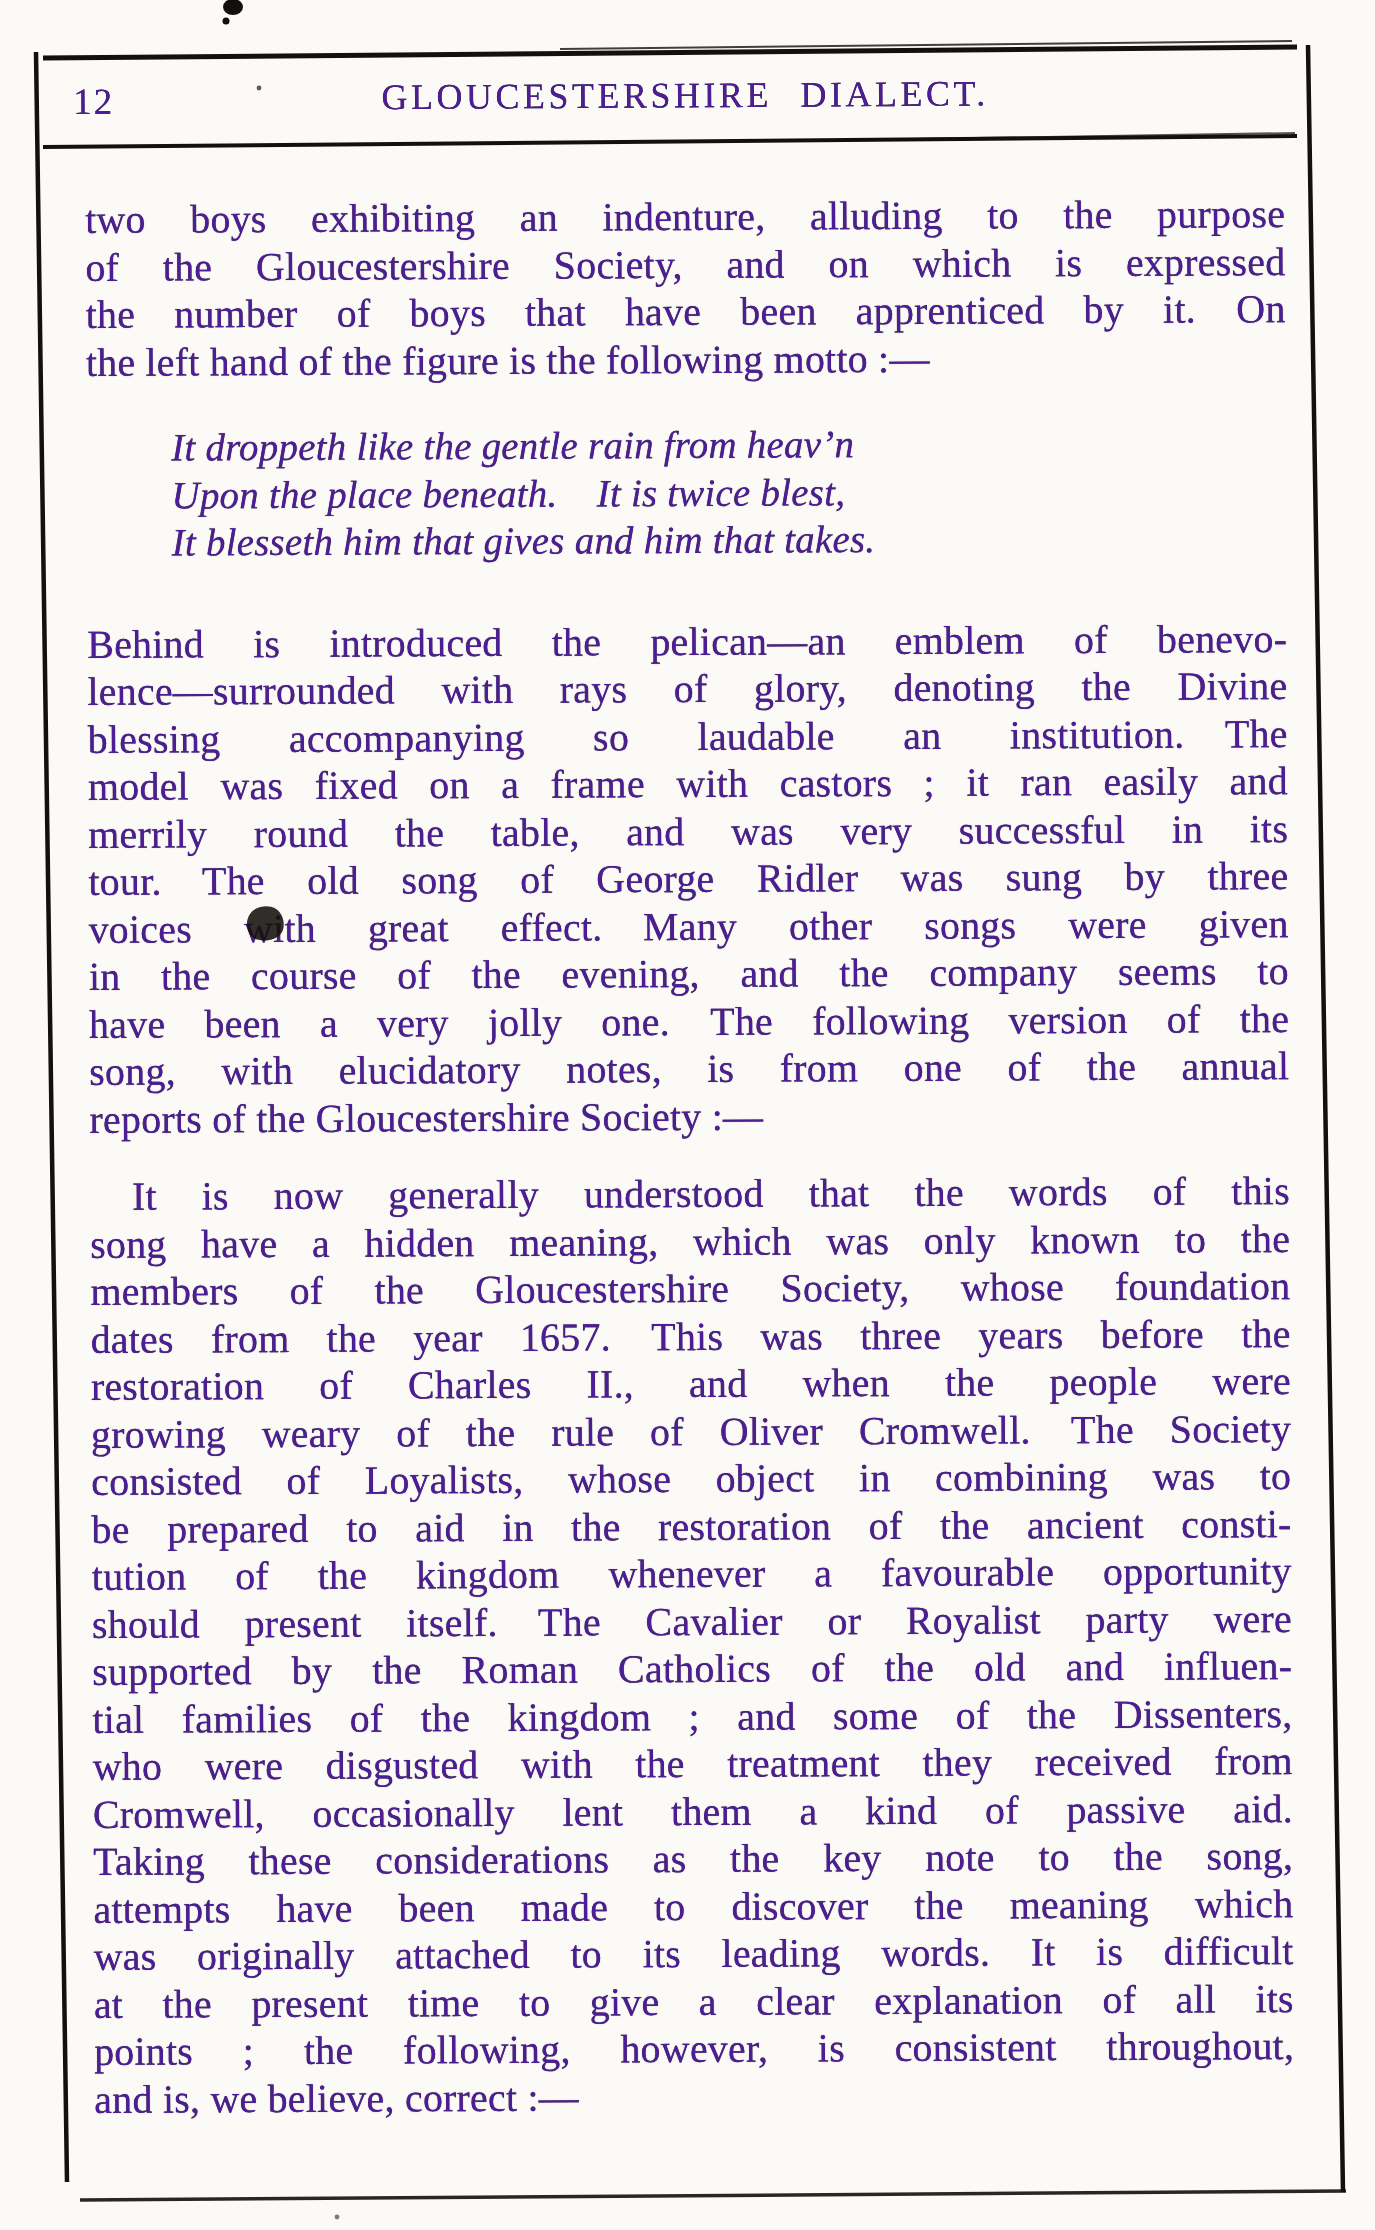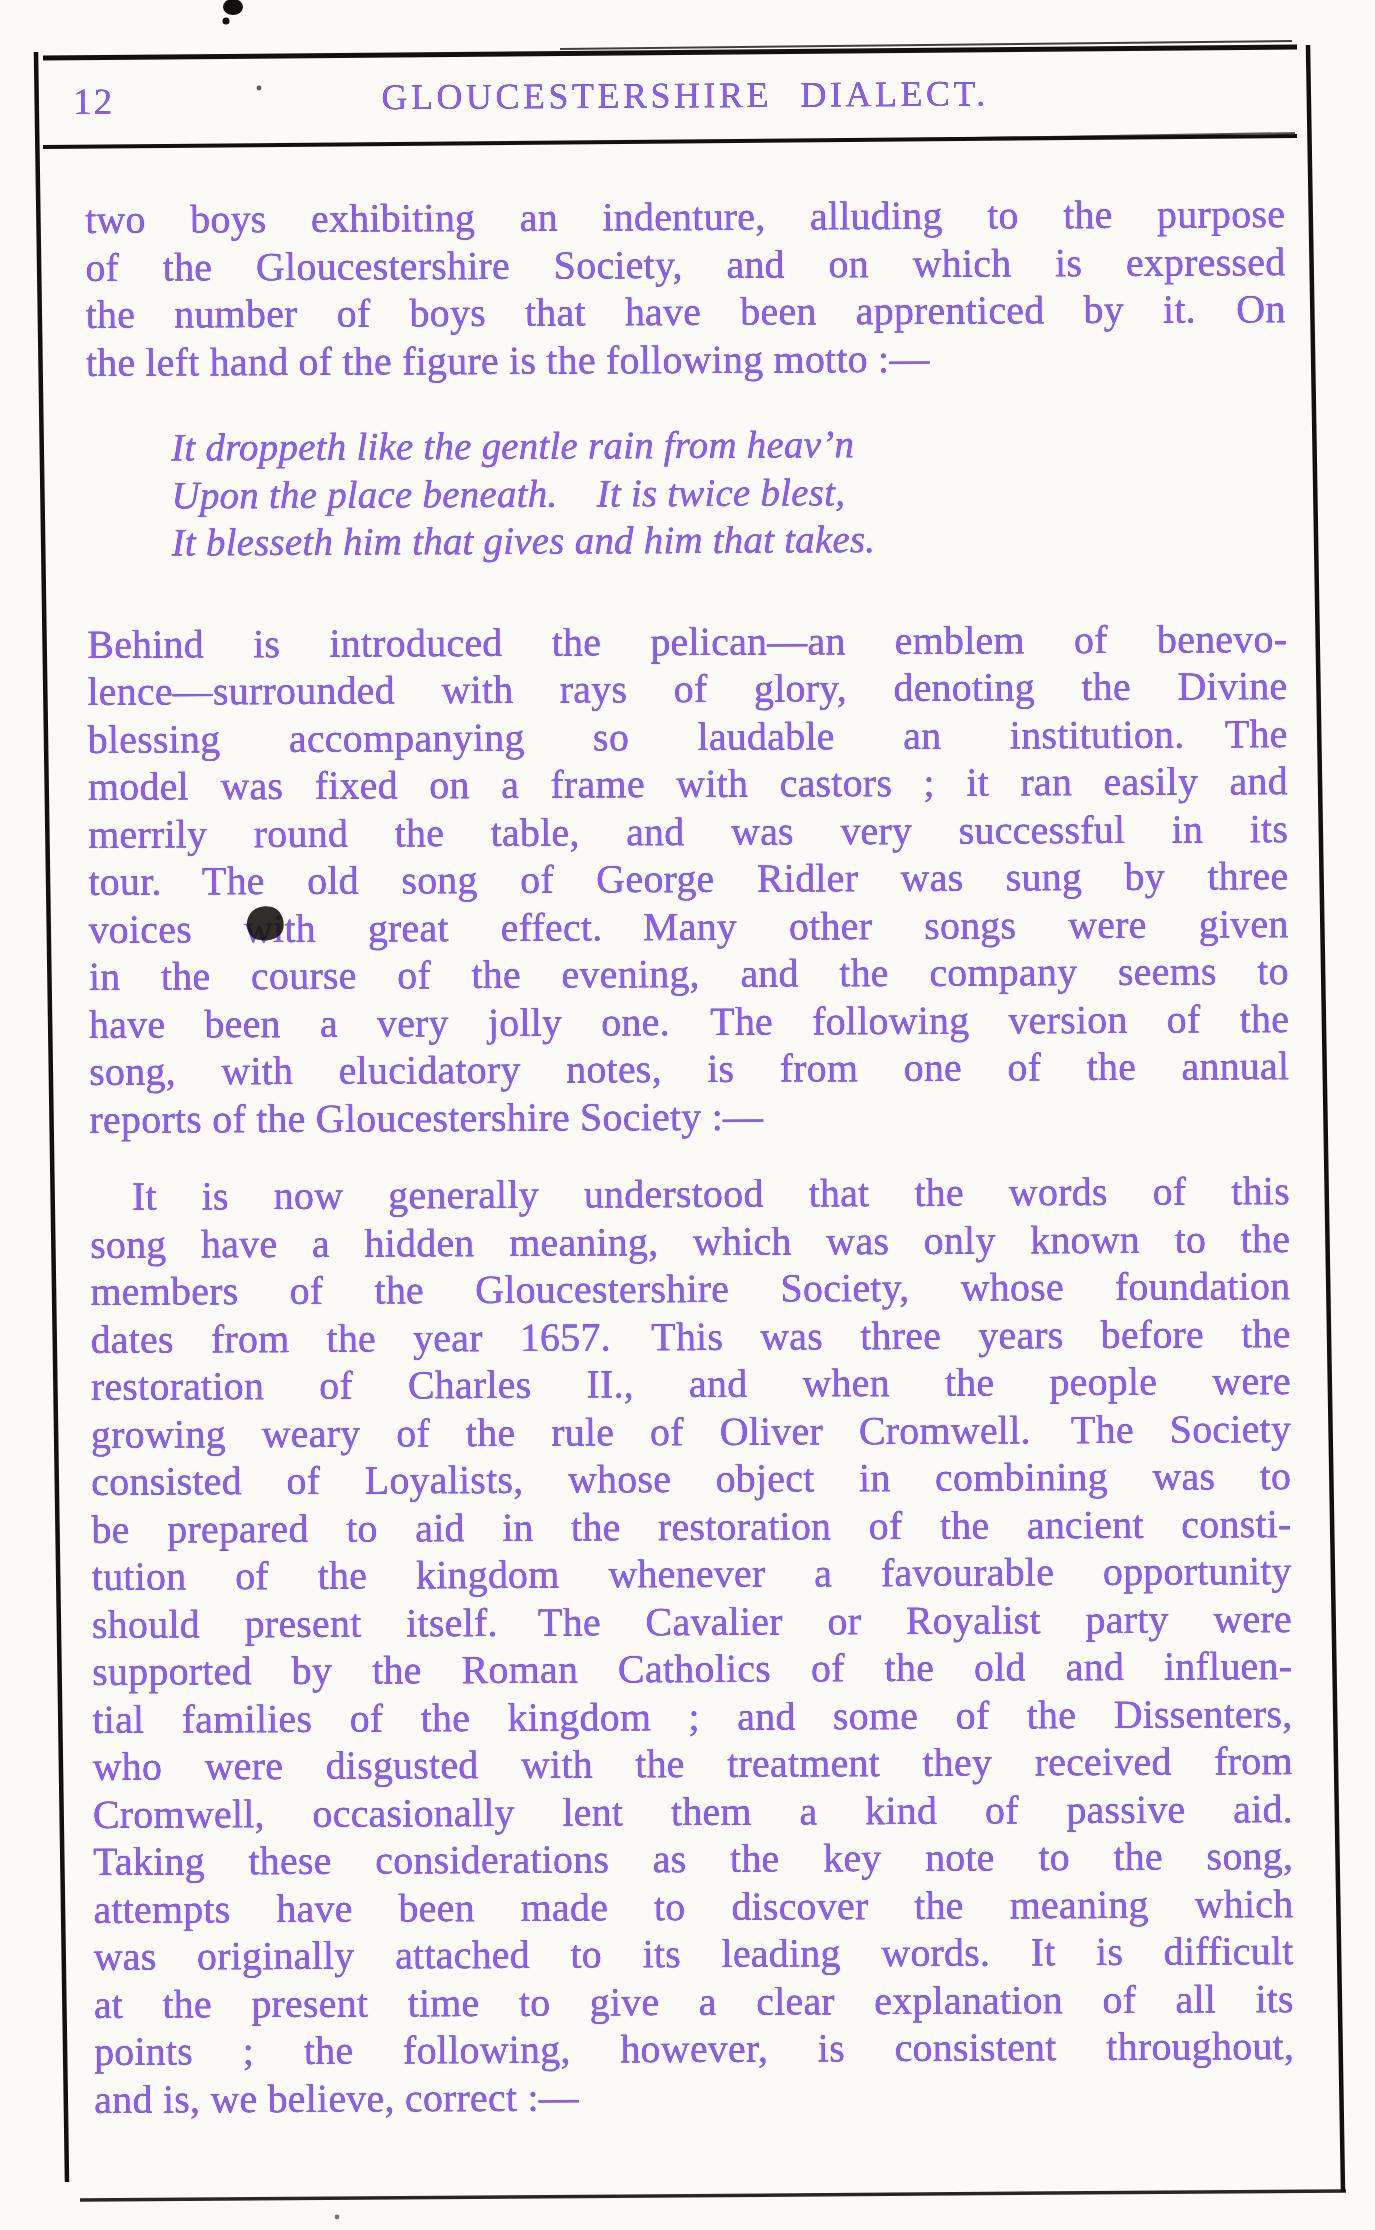--- a/index.html
+++ b/index.html
@@ -5,21 +5,21 @@
   html, body {
     margin: 0; padding: 0;
     width: 1375px; height: 2230px;
     background: #fbfaf7;
     overflow: hidden;
     font-family: "Liberation Serif", serif;
   }
   .page {
     position: relative;
     width: 1375px; height: 2230px;
-    color: #8b5cf6;
+    color: #4c1d95;
   }
   svg.frame {
     position: absolute; left: 0; top: 0;
     width: 1375px; height: 2230px;
     pointer-events: none;
   }
   .header-band {
     position: absolute;
     left: 85px; top: 78px; width: 1200px; height: 50px;
     transform: rotate(-0.35deg);

